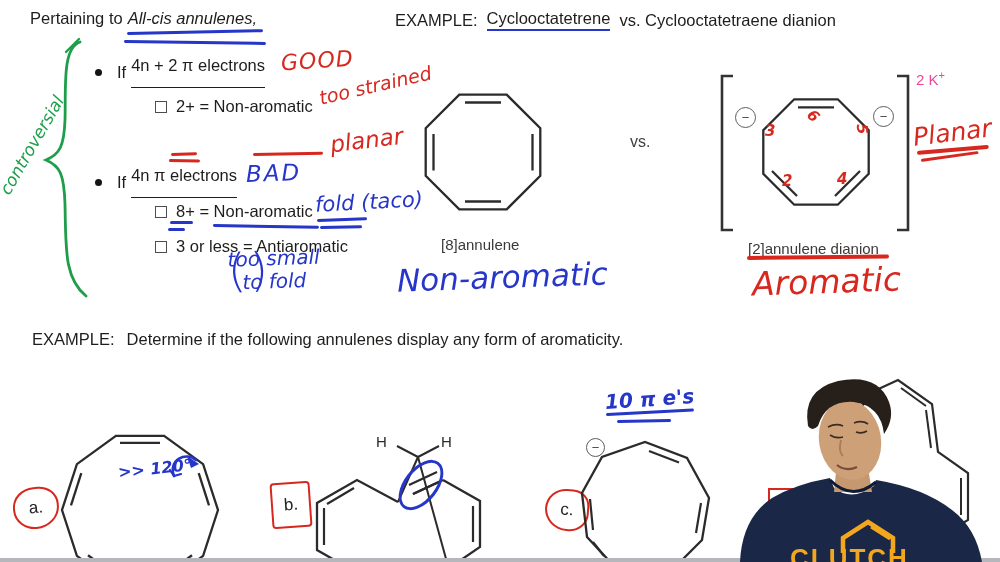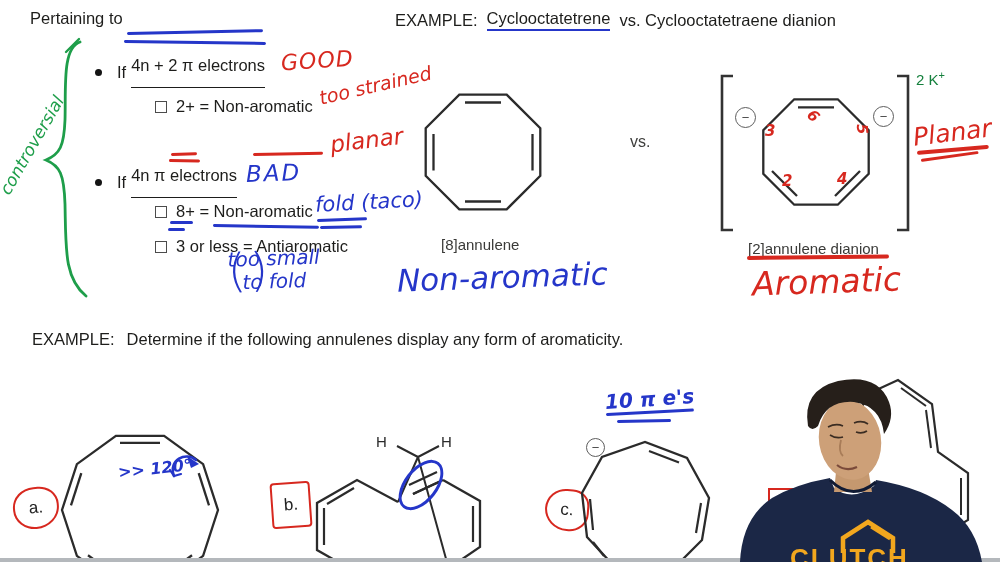--- a/index.html
+++ b/index.html
@@ -34,20 +34,21 @@
   .paren{font-size:46px;font-weight:300;color:#2536c9;line-height:0.9;
          font-family:"DejaVu Sans",sans-serif;}
 </style>
 </head>
 <body>
 
 <div id="page">
 
   <div class="row" style="left:30px;top:9px;gap:5px">
     <span>Pertaining to</span>
+    <span class="ital">All-cis annulenes,</span>
   </div>
   <div class="stroke st-blue" style="left:127px;top:32px;width:136px;transform:rotate(-1.2deg)"></div>
   <div class="stroke st-blue" style="left:124px;top:40px;width:142px;transform:rotate(0.8deg)"></div>
 
   <div class="row" style="left:395px;top:9px;gap:9px">
     <span class="bold">EXAMPLE:</span>
     <span class="u-blue-pen">Cyclooctatetrene</span>
     <span>vs. Cyclooctatetraene dianion</span>
   </div>
 
@@ -121,21 +122,21 @@
   <svg style="left:715px;top:70px" width="200" height="165">
     <path d="M18 6 H7 V160 H18" fill="none" stroke="#333" stroke-width="2.6"></path>
     <path d="M182 6 H193 V160 H182" fill="none" stroke="#333" stroke-width="2.6"></path>
     <polygon points="79.2,29.3 122.8,29.3 153.7,60.2 153.7,103.8 122.8,134.7 79.2,134.7 48.3,103.8 48.3,60.2" fill="none" stroke="#2b2b2b" stroke-width="2.3"></polygon>
     <line x1="83" y1="37.3" x2="119" y2="37.3" stroke="#2b2b2b" stroke-width="2.3"></line>
     <line x1="57" y1="101" x2="82" y2="126" stroke="#2b2b2b" stroke-width="2.3"></line>
     <line x1="120" y1="126" x2="145" y2="101" stroke="#2b2b2b" stroke-width="2.3"></line>
   </svg>
   <div class="charge" style="left:735px;top:107px">−</div>
   <div class="charge" style="left:873px;top:106px">−</div>
-  <div class="caption" style="left:916px;top:69px;color:#15803d">
+  <div class="caption" style="left:916px;top:69px;color:#ec4899">
     <span>2 K</span><sup>+</sup>
   </div>
   <span class="ring-num" style="left:765px;top:122px">3</span>
   <span class="ring-num" style="left:808px;top:107px;transform:rotate(45deg)">6</span>
   <span class="ring-num" style="left:857px;top:120px;transform:rotate(85deg)">5</span>
   <span class="ring-num" style="left:782px;top:172px">2</span>
   <span class="ring-num" style="left:837px;top:170px">4</span>
 
   <div class="hw hw-red" style="left:913px;top:118px;font-size:25px;transform:rotate(-7deg)">Planar</div>
   <div class="stroke st-red" style="left:917px;top:151px;width:72px;transform:rotate(-5deg);height:3.5px"></div>

